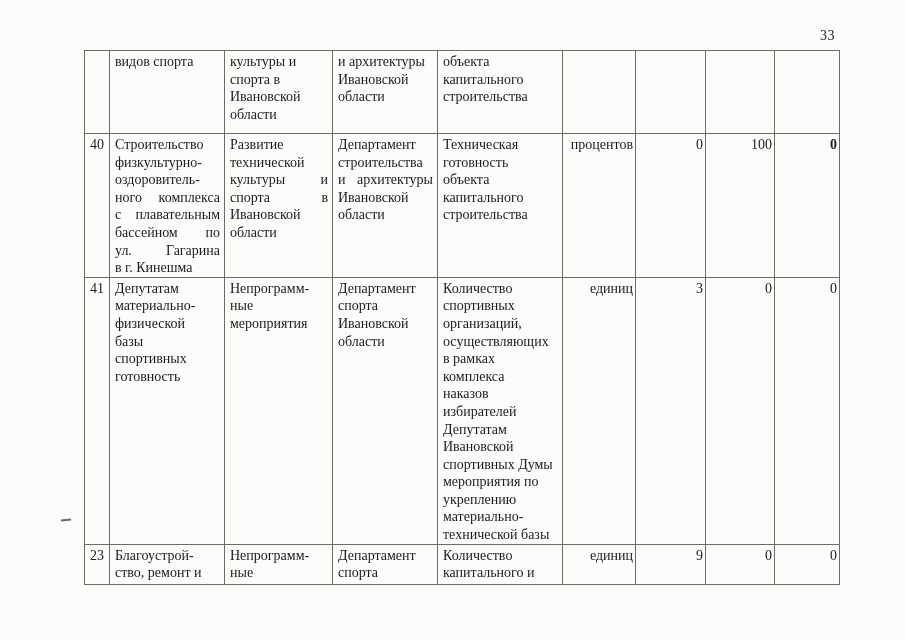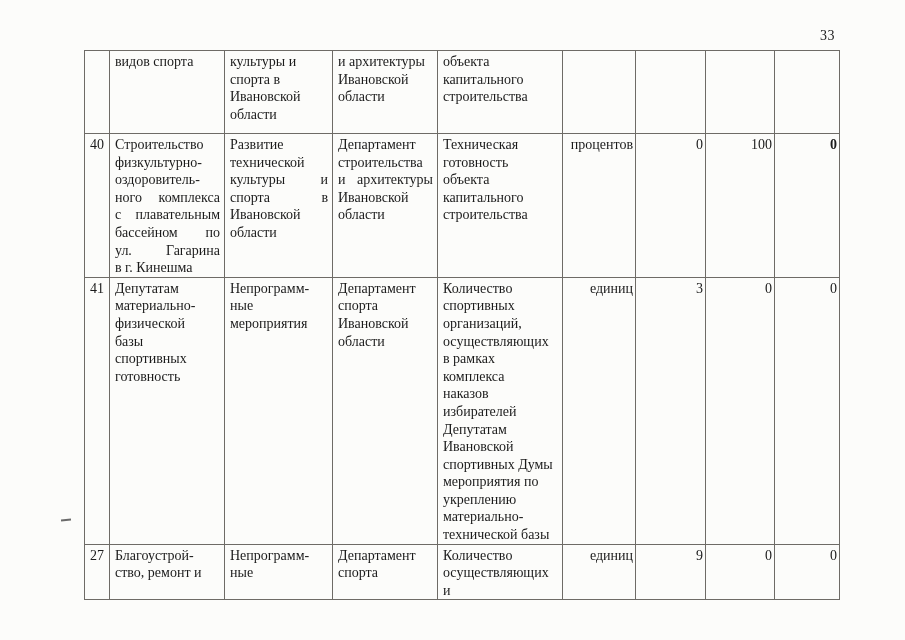--- a/index.html
+++ b/index.html
@@ -194,37 +194,37 @@
           </td>
           <td class="cell cell-unit">
             <div class="line">единиц</div>
           </td>
           <td class="cell cell-value">3</td>
           <td class="cell cell-value">0</td>
           <td class="cell cell-value">0</td>
         </tr>
         <tr>
           <td class="cell cell-num">
-            <div class="line">27</div>
+            <div class="line">23</div>
           </td>
           <td class="cell cell-name">
             <div class="line">Благоустрой-</div>
             <div class="line">ство, ремонт и</div>
           </td>
           <td class="cell cell-program">
             <div class="line">Непрограмм-</div>
             <div class="line">ные</div>
           </td>
           <td class="cell cell-executor">
             <div class="line">Департамент</div>
             <div class="line">спорта</div>
           </td>
           <td class="cell cell-indicator">
             <div class="line">Количество</div>
-            <div class="line">осуществляющих и</div>
+            <div class="line">капитального и</div>
           </td>
           <td class="cell cell-unit">
             <div class="line">единиц</div>
           </td>
           <td class="cell cell-value">9</td>
           <td class="cell cell-value">0</td>
           <td class="cell cell-value">0</td>
         </tr>
       </tbody>
   </table>

